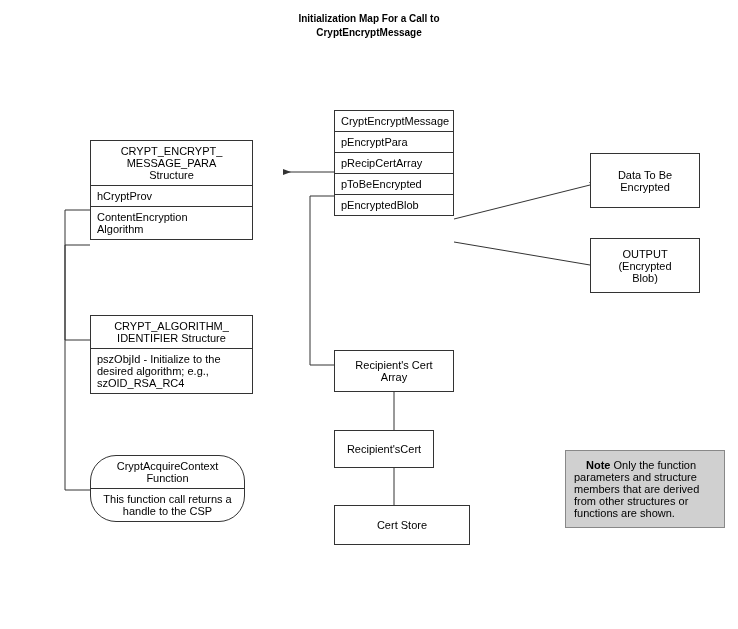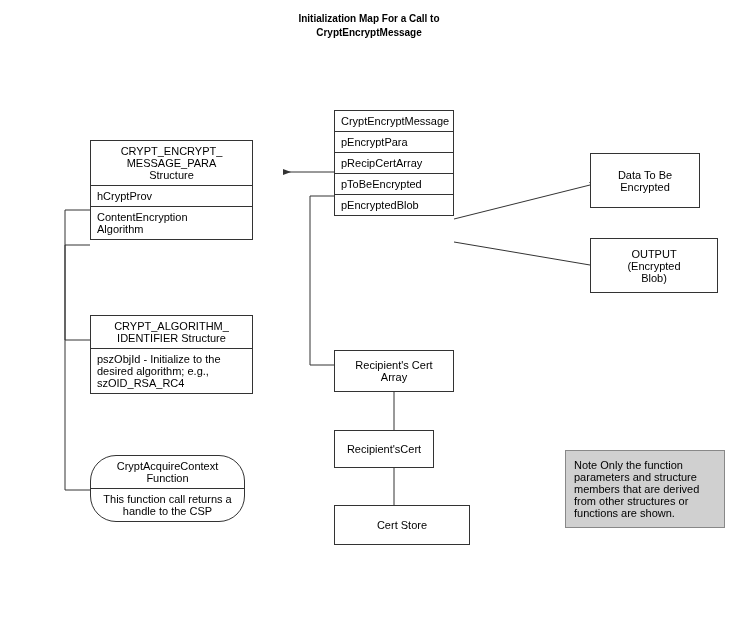--- a/index.html
+++ b/index.html
@@ -153,24 +153,24 @@
 
   <div class="box-simple" style="left:334px; top:505px; width:136px; height:40px;">
     <span>Cert Store</span>
   </div>
 
   <div class="box-simple" style="left:590px; top:153px; width:110px; height:55px; white-space:pre-line;">
     <span style="white-space:pre-line;">Data To Be
 Encrypted</span>
   </div>
 
-  <div class="box-simple" style="left:590px; top:238px; width:128px; height:55px; white-space:pre-line;">
+  <div class="box-simple" style="left:590px; top:238px; width:110px; height:55px; white-space:pre-line;">
     <span style="white-space:pre-line; text-align:center;">OUTPUT
 (Encrypted
 Blob)</span>
   </div>
 
   <div class="note-box" style="left:565px; top:450px; width:160px;">
-    <span style="font-weight:normal;">Note</span>
+    <span style="font-weight:bold;margin-left:12px;">Note</span>
     <span>Only the function parameters and structure members that are derived from other structures or functions are shown.</span>
   </div>
 
 </div>
 
 </body></html>

